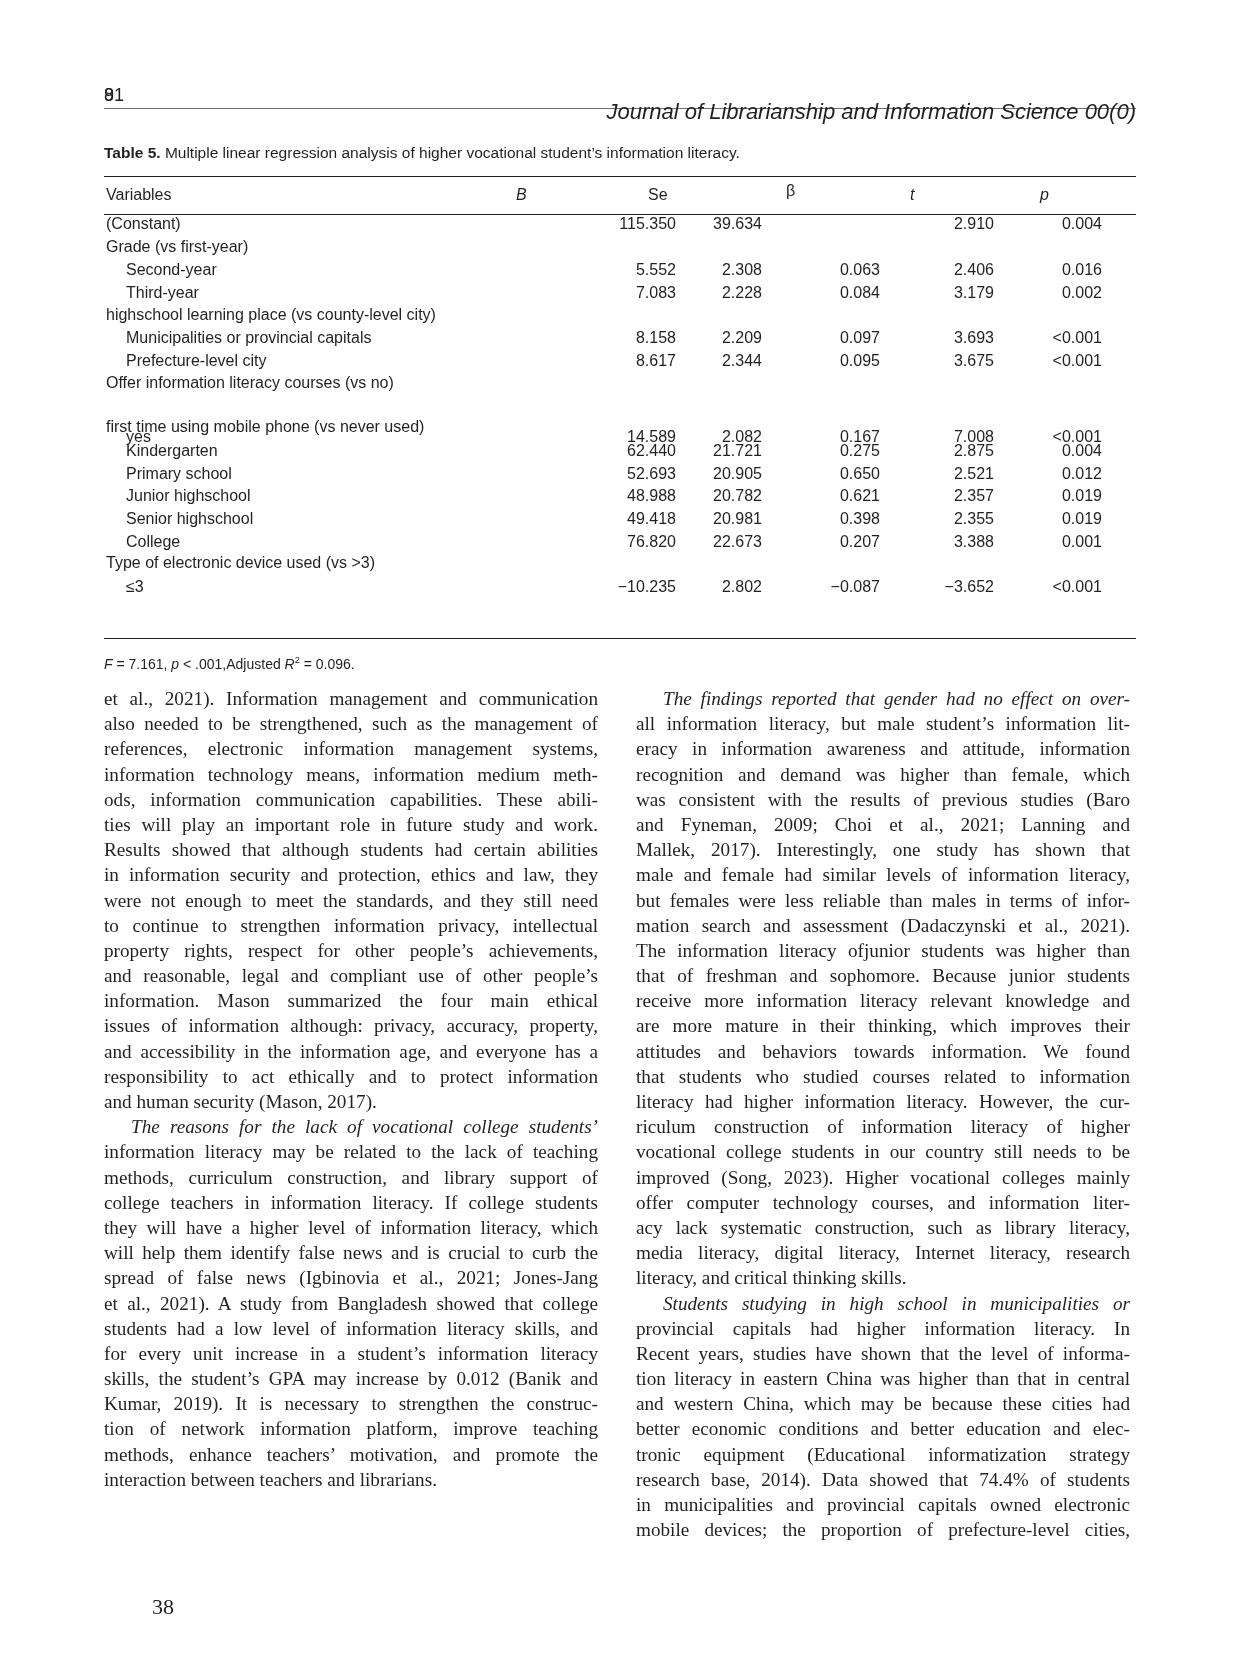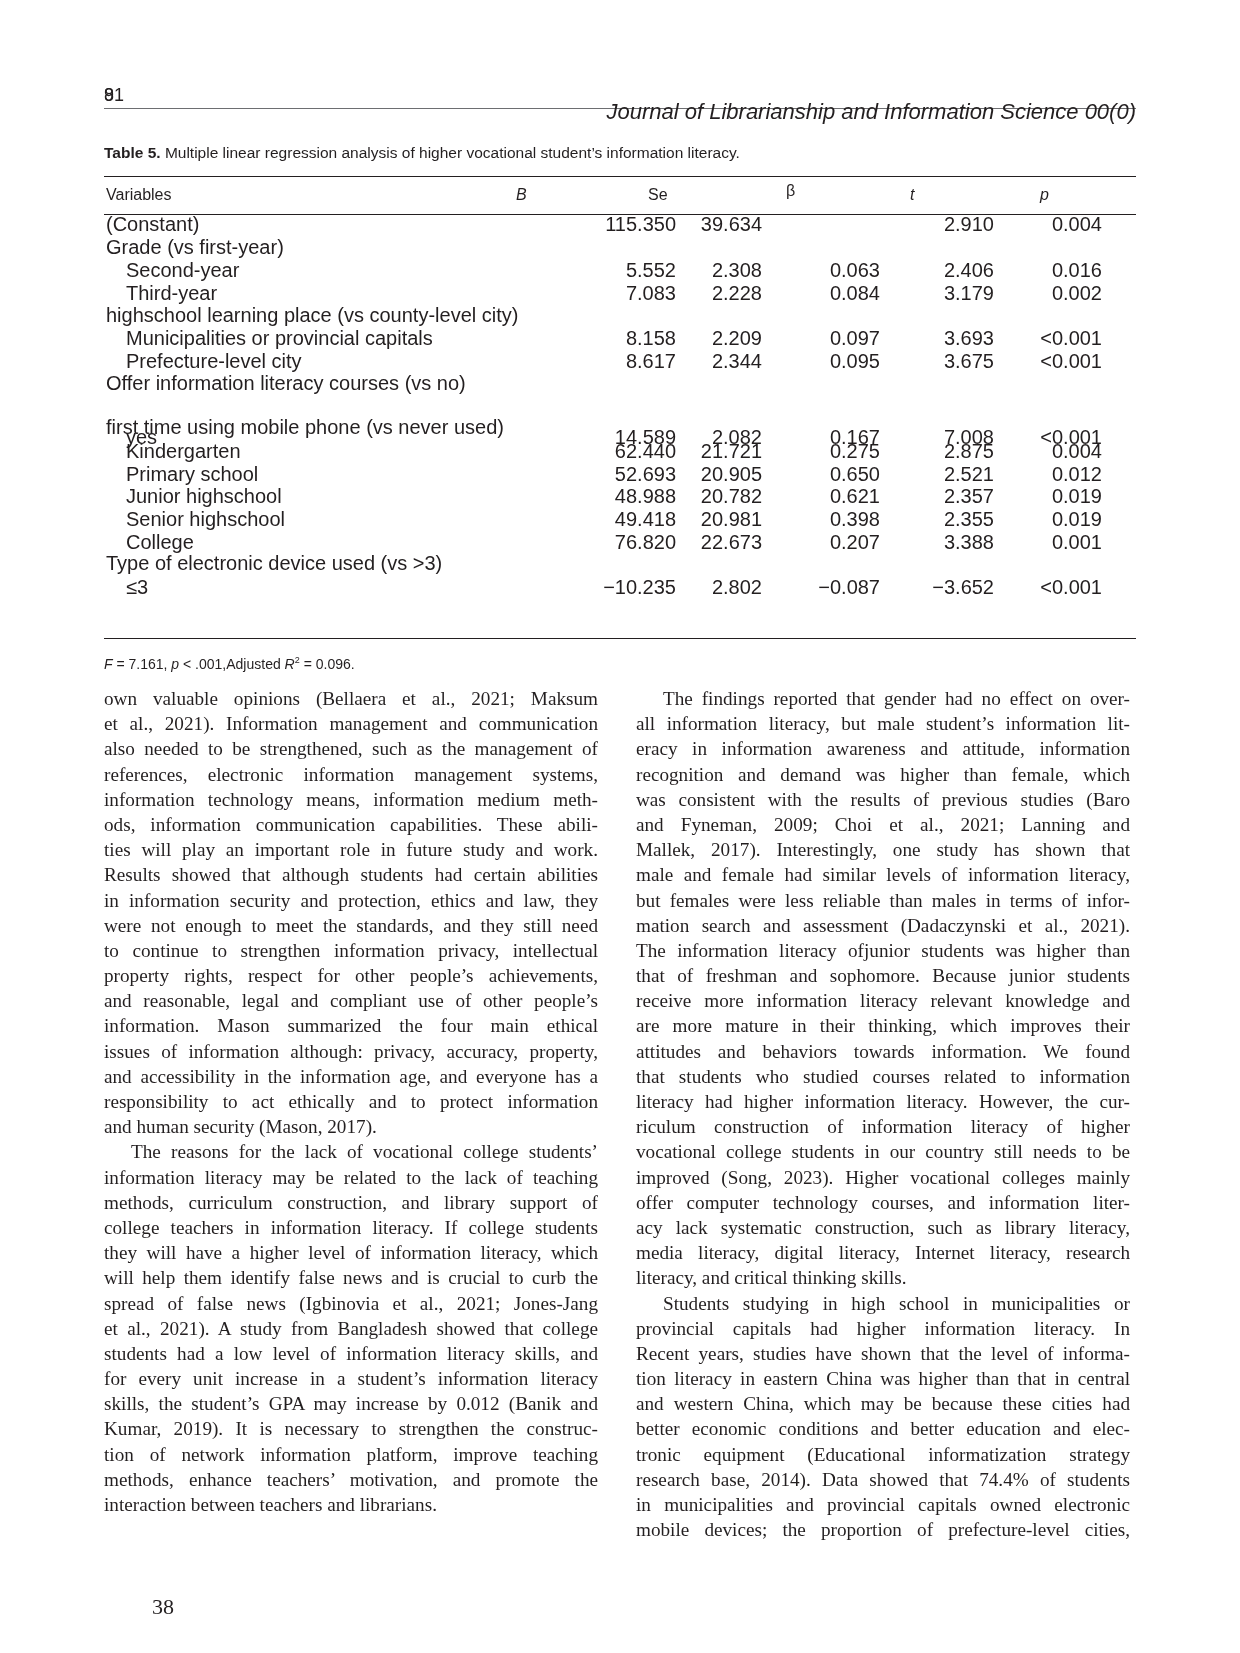--- a/index.html
+++ b/index.html
@@ -17,39 +17,39 @@
   .table-caption { position: absolute; left: 104px; top: 143px; font-size: 15.5px; line-height: 20px; }
   .table-caption b { font-weight: bold; }
 
   .rule-top { position: absolute; left: 104px; top: 176px; width: 1032px; border-top: 1.5px solid #231f20; }
   .rule-mid { position: absolute; left: 104px; top: 214px; width: 1032px; border-top: 1.5px solid #231f20; }
   .rule-bot { position: absolute; left: 104px; top: 638px; width: 1032px; border-top: 1.5px solid #231f20; }
 
   .th { position: absolute; top: 185px; font-size: 16px; line-height: 20px; }
   .th.it { font-style: italic; }
 
-  .row { position: absolute; left: 104px; width: 1032px; height: 24px; font-size: 20px; line-height: 24px; }
+  .row { position: absolute; left: 104px; width: 1032px; height: 24px; font-size: 16px; line-height: 24px; }
   .row .lab { position: absolute; left: 2px; white-space: nowrap; }
   .row .lab.ind { left: 22px; }
   .row .c { position: absolute; text-align: right; white-space: nowrap; }
   .row .cB { right: 460px; }
   .row .cSe { right: 374px; }
   .row .cBeta { right: 256px; }
   .row .cT { right: 142px; }
   .row .cP { right: 34px; }
 
   .table-note { position: absolute; left: 104px; top: 651px; font-size: 14px; line-height: 18px; }
   .table-note i { font-style: italic; }
 
   .col { position: absolute; top: 686px; width: 494px; font-size: 19.2px; line-height: 25.2px; }
   .col.left { left: 104px; }
   .col.right { left: 636px; }
   .ln { display: block; text-align: justify; text-align-last: justify; white-space: nowrap; height: 25.2px; overflow: visible; }
   .ln.last { text-align-last: left; }
-  .ln.indent { padding-left: 27px; }
+  .ln.indent { padding-left: 27px; font-style: italic; }
 
   .page-number { position: absolute; left: 152px; top: 1594px; font-size: 22px; line-height: 26px; }
 </style>
 </head>
 <body>
 
 <div class="running-head sans">
   <div class="folio">
     <span class="o1">8</span>
     <span class="o2">9</span>
@@ -215,21 +215,20 @@
     </div>
   </div>
 
 <div class="rule-bot"></div>
 
 <div class="table-note sans">
   <i>F</i><span> = 7.161, </span><i>p</i><span> &lt; .001,Adjusted </span><i>R</i><sup style="font-size:9px;">2</sup><span> = 0.096.</span>
 </div>
 
 <div class="col left serif" id="left-col">
-    <span class="ln">own valuable opinions (Bellaera et al., 2021; Maksum</span>
     <span class="ln">et al., 2021). Information management and communication</span>
     <span class="ln">also needed to be strengthened, such as the management of</span>
     <span class="ln">references, electronic information management systems,</span>
     <span class="ln">information technology means, information medium meth-</span>
     <span class="ln">ods, information communication capabilities. These abili-</span>
     <span class="ln">ties will play an important role in future study and work.</span>
     <span class="ln">Results showed that although students had certain abilities</span>
     <span class="ln">in information security and protection, ethics and law, they</span>
     <span class="ln">were not enough to meet the standards, and they still need</span>
     <span class="ln">to continue to strengthen information privacy, intellectual</span>

